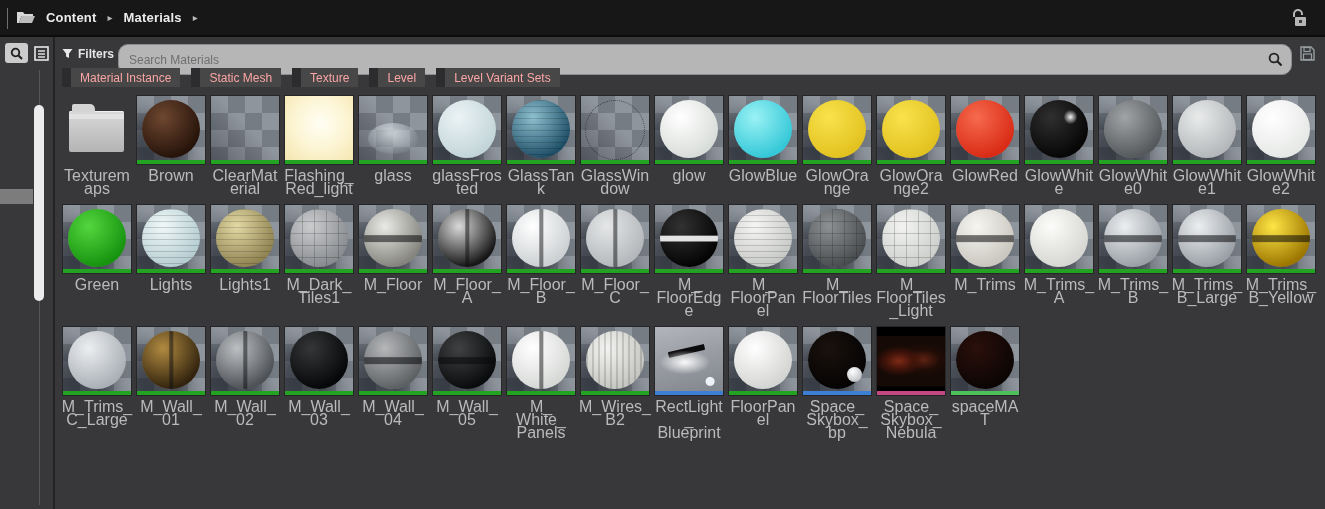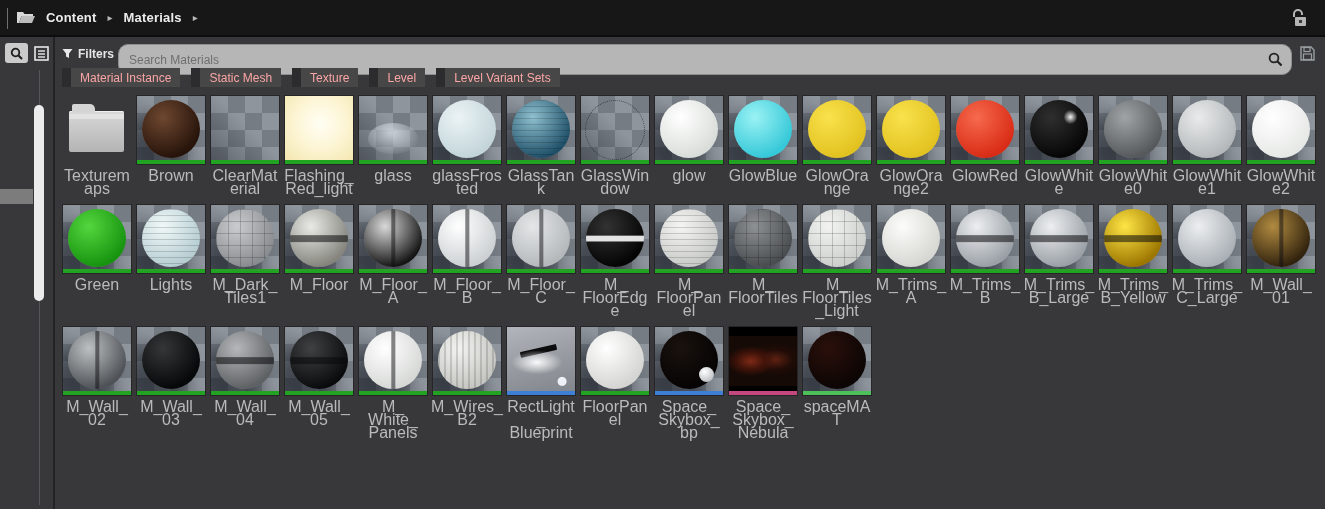--- a/index.html
+++ b/index.html
@@ -339,20 +339,28 @@
       <div class="tile">
     <div class="thumb v-sphere">
       <div class="ball p-rings" style="--c1: #f0f8f8; --c2: #b6cdd2;"></div>
 
       <div class="bar" style="background: rgb(34, 164, 34);"></div>
     </div>
     <div class="alabel">Lights</div>
   </div>
       <div class="tile">
     <div class="thumb v-sphere">
+      <div class="ball p-rings" style="--c1: #e3d9a4; --c2: #8f8452;"></div>
+
+      <div class="bar" style="background: rgb(34, 164, 34);"></div>
+    </div>
+    <div class="alabel">Lights1</div>
+  </div>
+      <div class="tile">
+    <div class="thumb v-sphere">
       <div class="ball p-grid" style="--c1: #cbccce; --c2: #898c90;"></div>
 
       <div class="bar" style="background: rgb(34, 164, 34);"></div>
     </div>
     <div class="alabel">M_​Dark_​Tiles1</div>
   </div>
       <div class="tile">
     <div class="thumb v-sphere">
       <div class="ball p-band" style="--c1: #e9e9e6; --c2: #85857e;"></div>
 
@@ -411,20 +419,28 @@
       <div class="tile">
     <div class="thumb v-sphere">
       <div class="ball p-grid" style="--c1: #f3f4f2; --c2: #cccfcc;"></div>
 
       <div class="bar" style="background: rgb(34, 164, 34);"></div>
     </div>
     <div class="alabel">M_​FloorTiles_​Light</div>
   </div>
       <div class="tile">
     <div class="thumb v-sphere">
+      <div class="ball p-band" style="--c1: #f6f5f1; --c2: #cac7bf;"></div>
+
+      <div class="bar" style="background: rgb(34, 164, 34);"></div>
+    </div>
+    <div class="alabel">M_​Trims</div>
+  </div>
+      <div class="tile">
+    <div class="thumb v-sphere">
       <div class="ball" style="--c1: #fcfcfa; --c2: #d6d6d2;"></div>
 
       <div class="bar" style="background: rgb(34, 164, 34);"></div>
     </div>
     <div class="alabel">M_​Trims_​A</div>
   </div>
       <div class="tile">
     <div class="thumb v-sphere">
       <div class="ball p-band" style="--c1: #eceef0; --c2: #9aa0a6;"></div>
 

